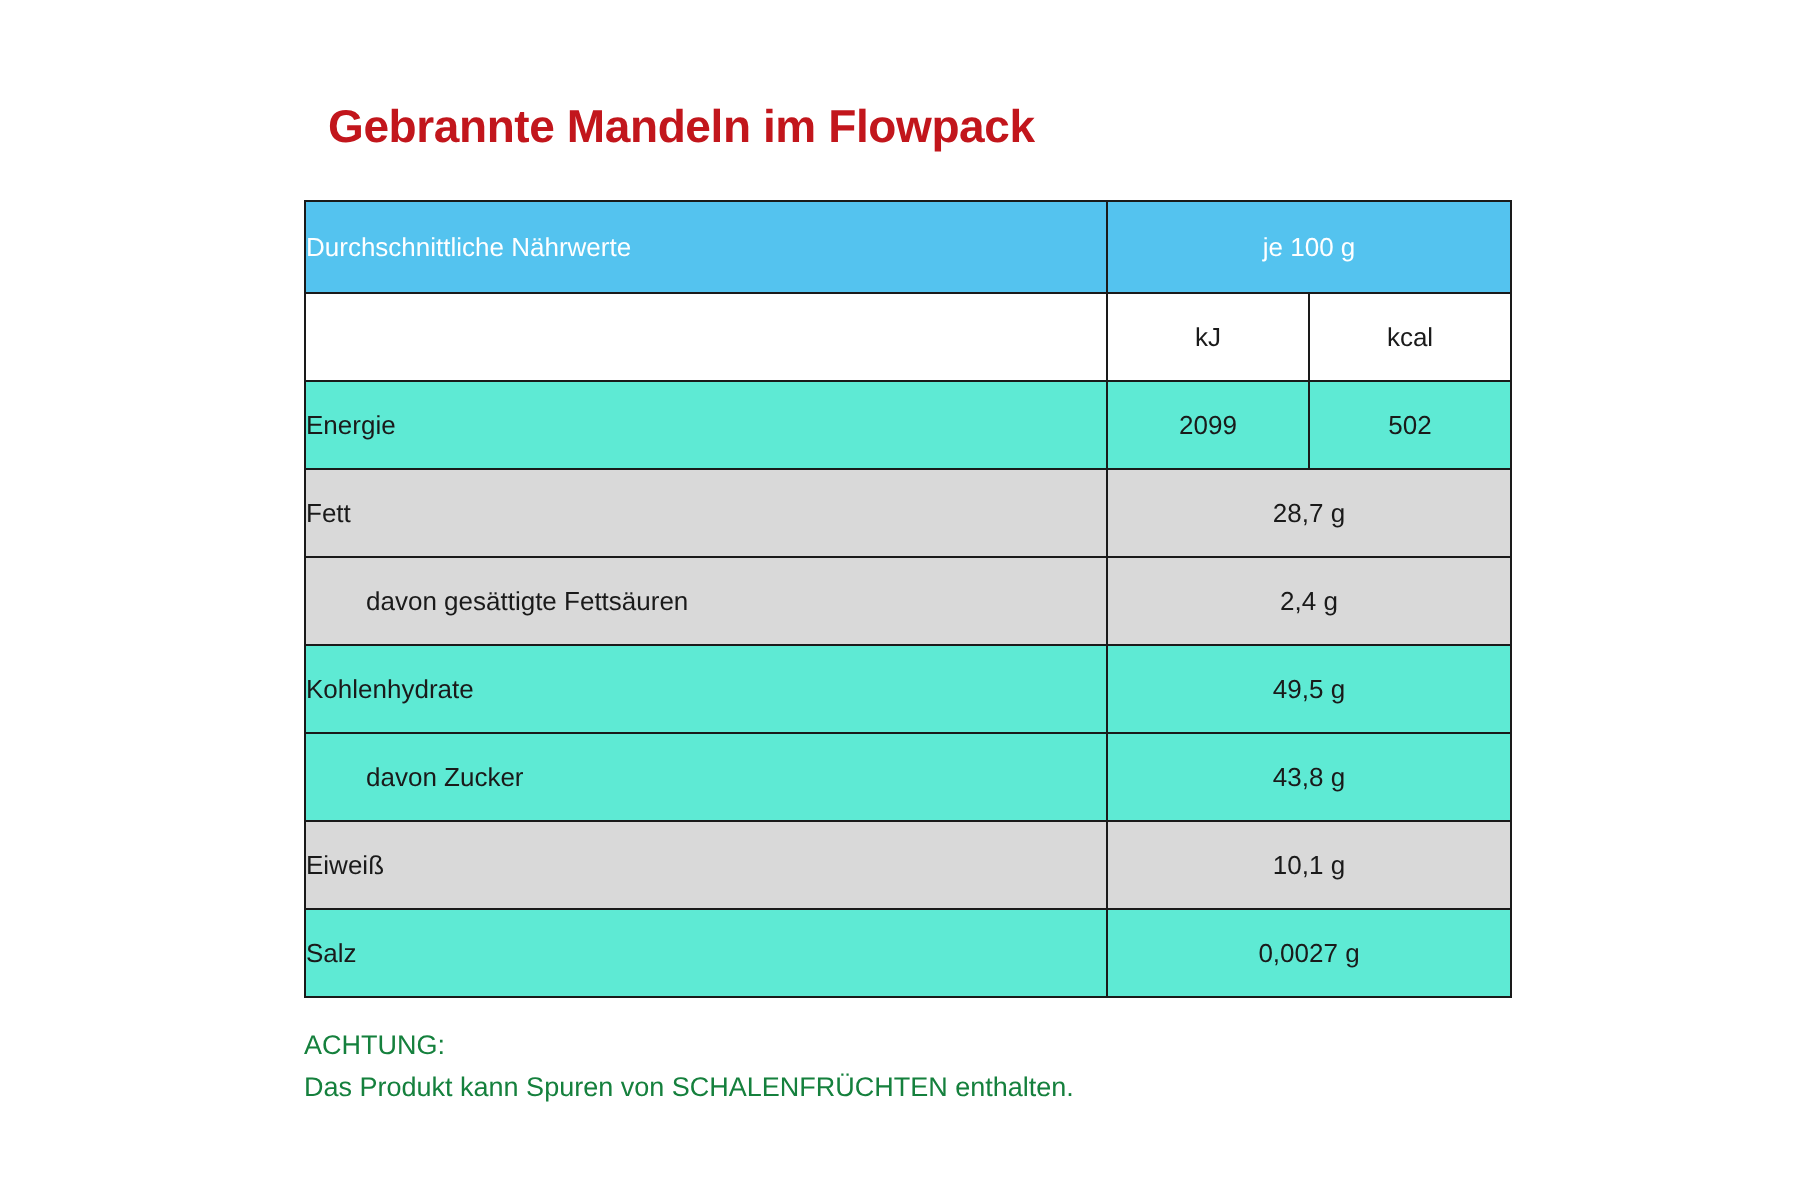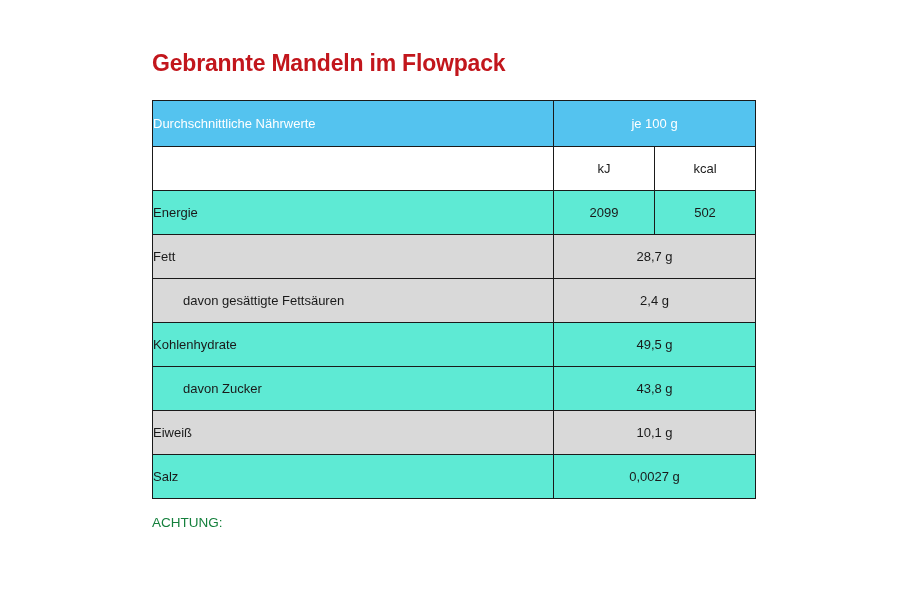--- a/index.html
+++ b/index.html
@@ -18,21 +18,21 @@
   .page {
     position: relative;
     width: 900px;
     height: 600px;
     box-sizing: border-box;
   }
 
   
   .title {
     position: absolute;
-    left: 152px;
+    left: 164px;
     top: 50px;
     font-size: 23px;
     font-weight: bold;
     letter-spacing: -0.2px;
     color: #c2161c;
     white-space: nowrap;
   }
 
   
   .nutri-table {
@@ -171,15 +171,16 @@
       <tr class="row white">
         <td class="cell-label">Salz</td>
         <td class="cell-value" colspan="2">0,0027 g</td>
       </tr>
 
     </tbody>
   </table>
 
   <div class="note">
     <div>ACHTUNG:</div>
+    <div>Das Produkt kann Spuren von SCHALENFRÜCHTEN enthalten.</div>
   </div>
 
 </div>
 
 </body></html>

